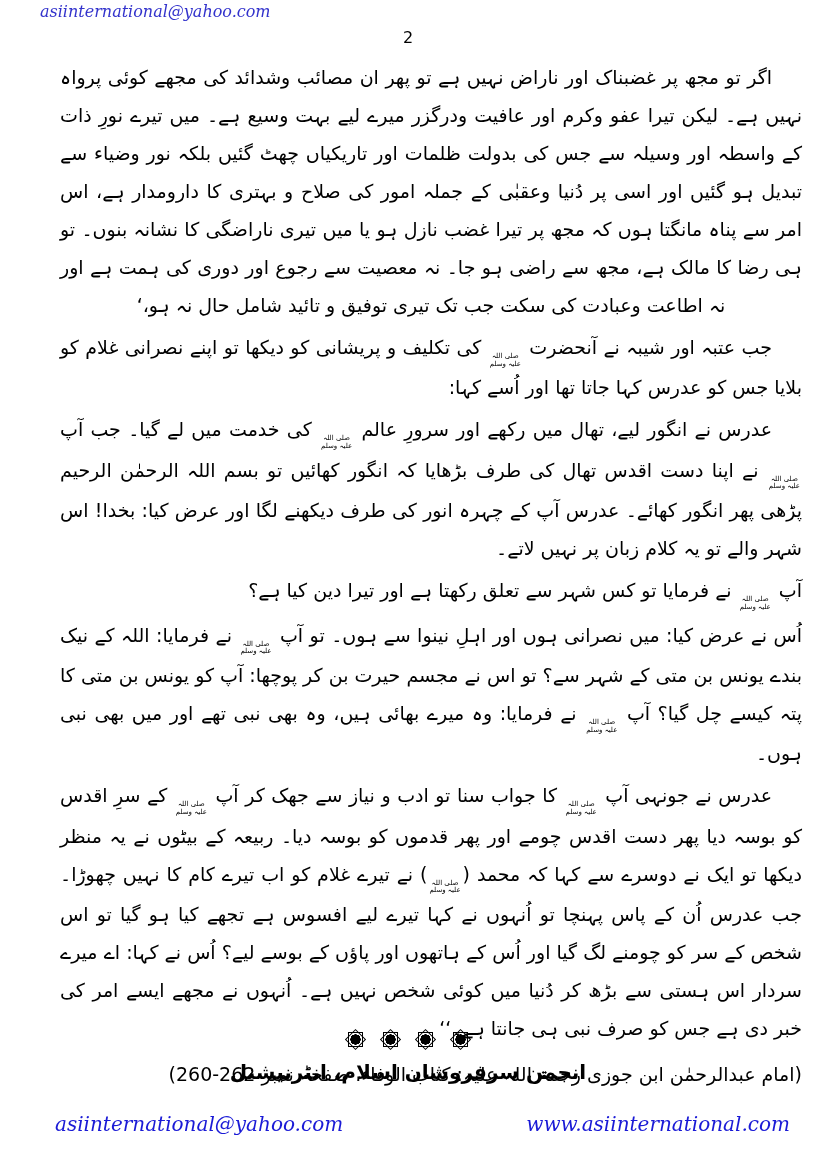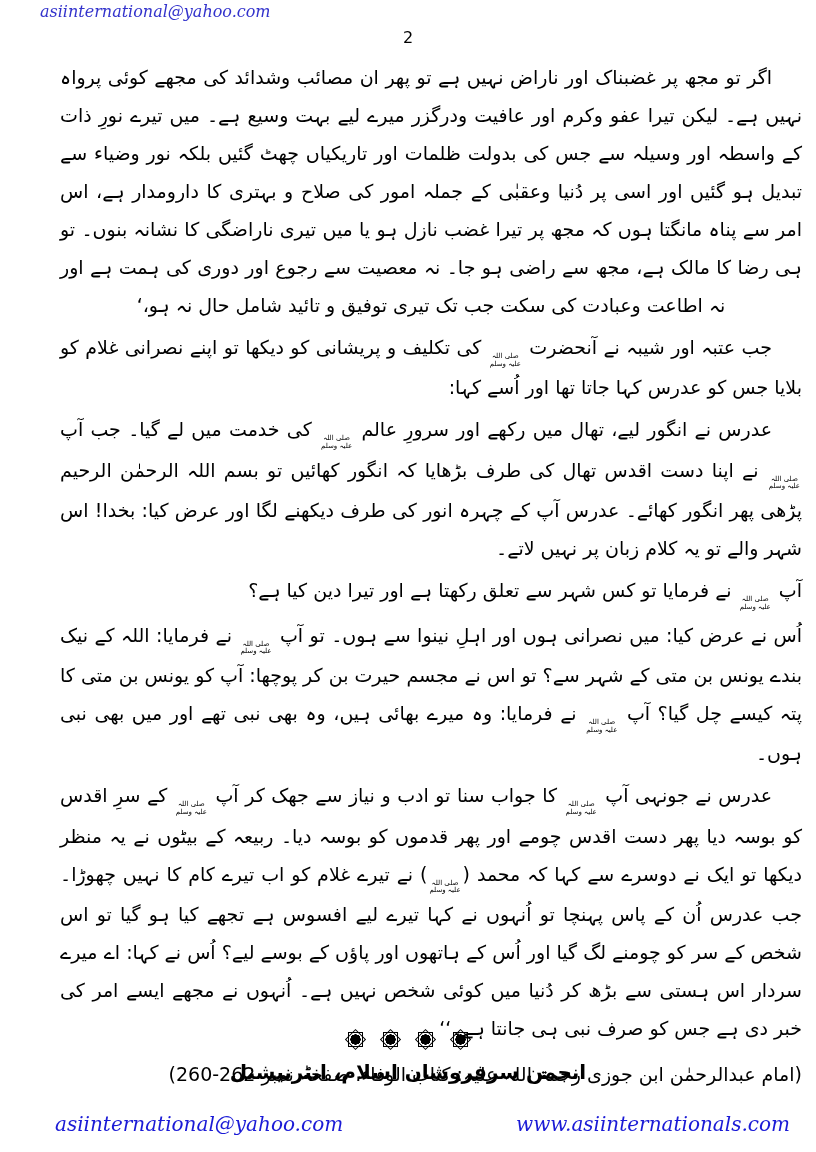--- a/index.html
+++ b/index.html
@@ -113,16 +113,16 @@
   </div>
 
   <div class="ornaments">
     <span class="star"></span><span class="star"></span><span class="star"></span><span class="star"></span>
   </div>
 
   <div class="org-line">انجمن سرفروشان اسلام، انٹرنیشنل</div>
 
   <div class="links-row">
     <span class="link">asiinternational@yahoo.com</span>
-    <span class="link">www.asiinternationals.com</span>
+    <span class="link">www.asiinternational.com</span>
   </div>
 
 </div>
 
 </body></html>

